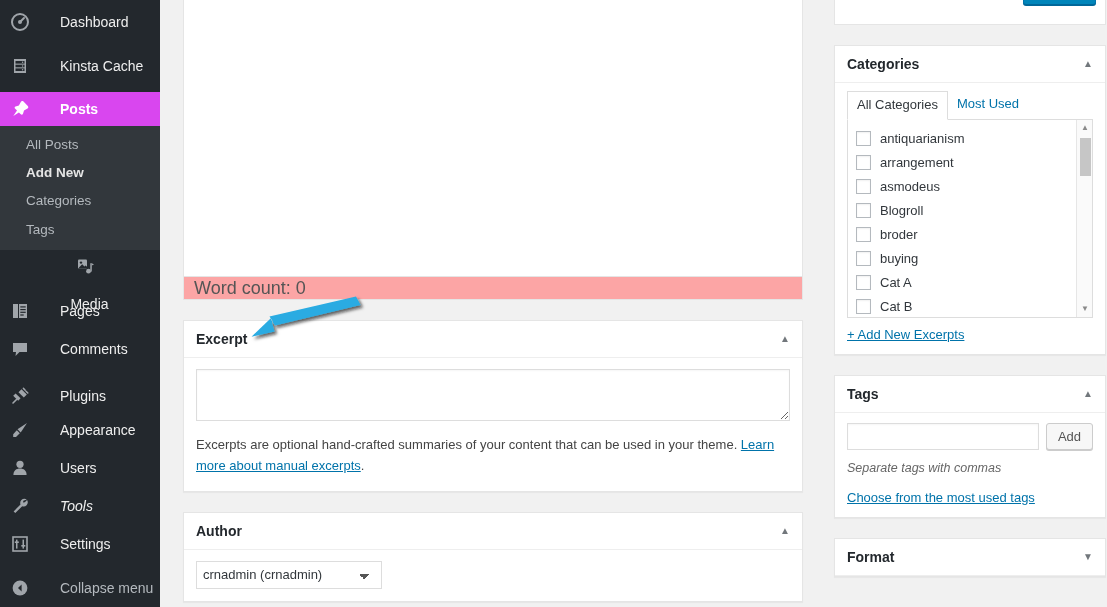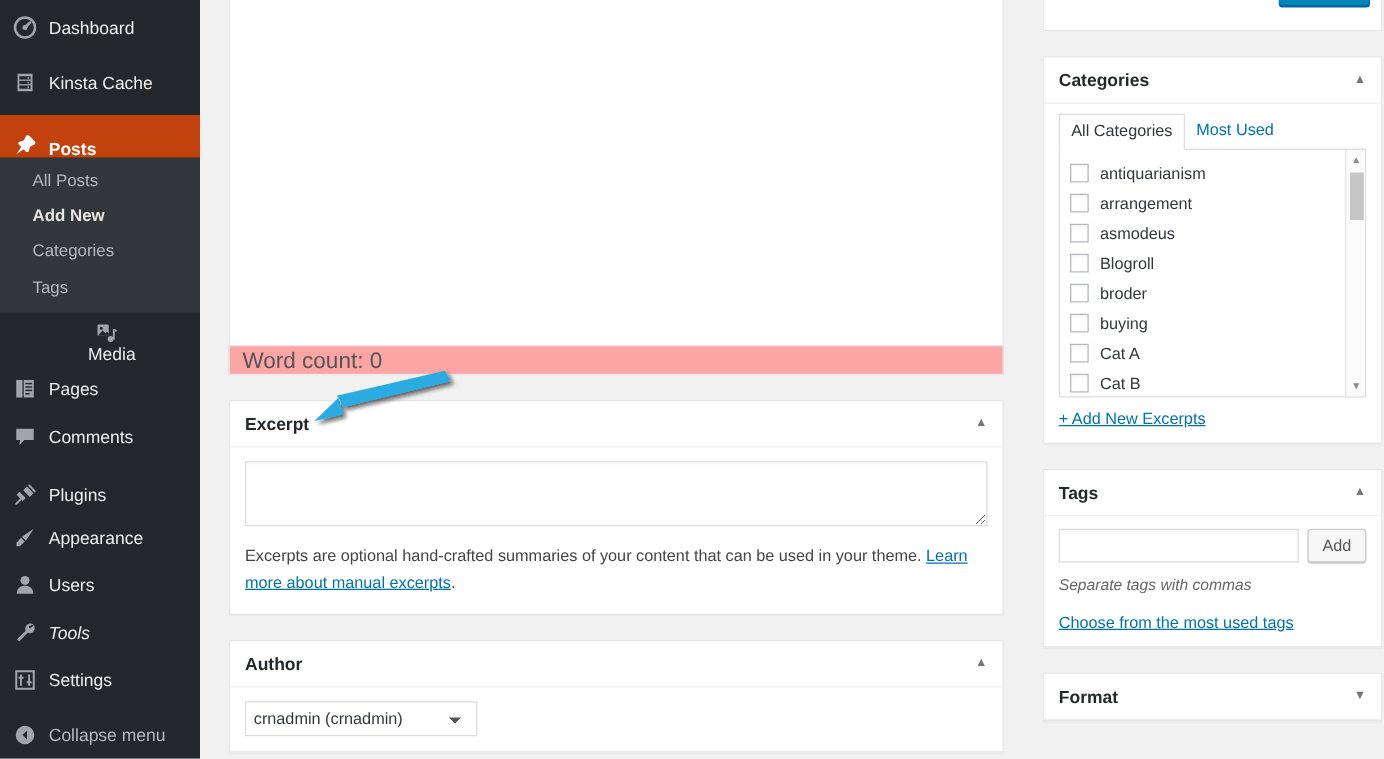--- a/index.html
+++ b/index.html
@@ -19,25 +19,25 @@
   #adminmenu {
     position: absolute; left: 0; top: 0;
     width: 160px; height: 607px;
     background: #23282d;
     color: #eee;
     font-size: 14px;
   }
   .menu-top {
     display: flex; align-items: center;
     height: 34px; padding: 0 0 0 10px;
-    color: #eee; cursor: pointer; position: relative;
+    color: #eee; cursor: pointer; position: relative; gap: 21px;
   }
   .menu-top .mlabel { margin-left: 9px; font-size: 14px; line-height: 1; }
   .menu-top.current {
-    background: #c2410c; color: #fff; font-weight: 600; align-items: flex-end;
+    background: #d946ef; color: #fff; font-weight: 600;
   }
   .menu-top.current .mlabel { color: #fff; }
   .menu-arrow {
     position: absolute; right: -8px; top: 50%;
     margin-top: -8px;
     width: 0; height: 0;
     border-top: 8px solid transparent;
     border-bottom: 8px solid transparent;
     border-right: 8px solid #f1f1f1;
   }

